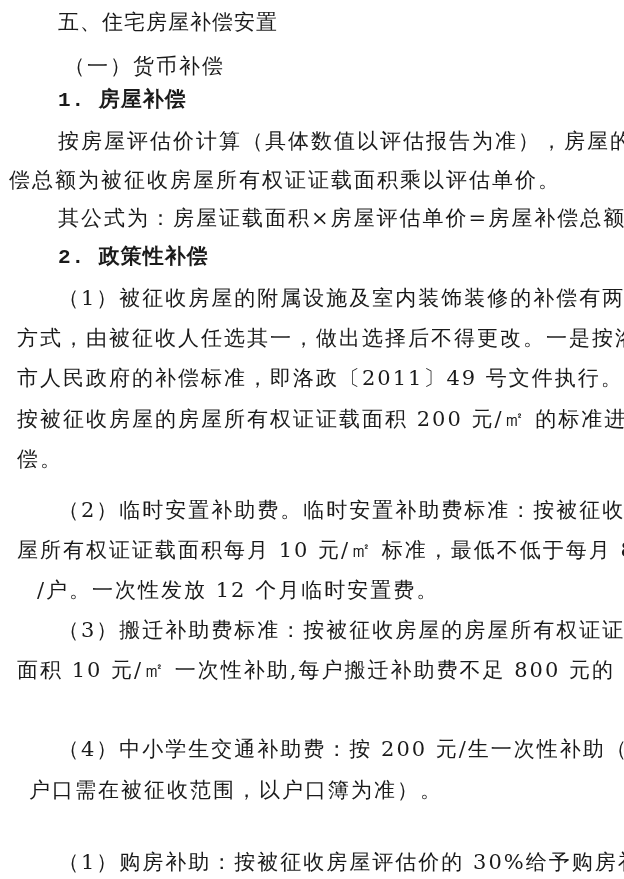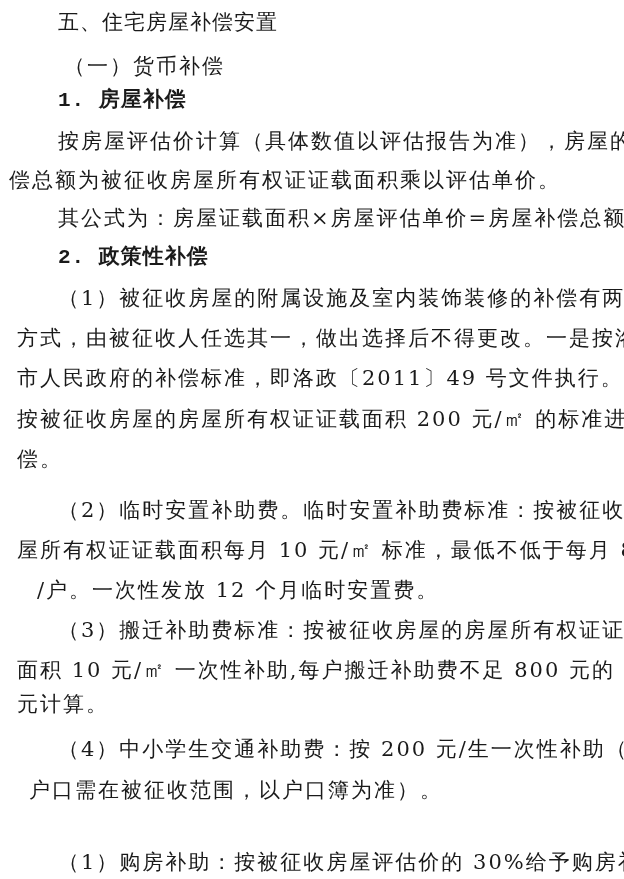--- a/index.html
+++ b/index.html
@@ -35,19 +35,18 @@
   <div class="line" style="top:364px; left:17px;">市人民政府的补偿标准，即洛政〔2011〕49 号文件执行。二是</div>
   <div class="line" style="top:405px; left:17px;">按被征收房屋的房屋所有权证证载面积 200 元/㎡ 的标准进行补</div>
   <div class="line" style="top:445px; left:17px;">偿。</div>
 
   <div class="line" style="top:496px; left:58px;">（2）临时安置补助费。临时安置补助费标准：按被征收房</div>
   <div class="line" style="top:536px; left:17px;">屋所有权证证载面积每月 10 元/㎡ 标准，最低不低于每月 800 元</div>
   <div class="line" style="top:576px; left:17px;margin-left:20px;">/户。一次性发放 12 个月临时安置费。</div>
 
   <div class="line" style="top:616px; left:58px;">（3）搬迁补助费标准：按被征收房屋的房屋所有权证证载</div>
   <div class="line" style="top:656px; left:17px;">面积 10 元/㎡ 一次性补助,每户搬迁补助费不足 800 元的，按 800</div>
-  <div class="line" style="top:690px; left:17px;">元计算。</div>
 
   <div class="line" style="top:735px; left:58px;">（4）中小学生交通补助费：按 200 元/生一次性补助（学生</div>
   <div class="line" style="top:776px; left:17px;margin-left:12px;">户口需在被征收范围，以户口簿为准）。</div>
 
   <div class="line" style="top:848px; left:58px;">（1）购房补助：按被征收房屋评估价的 30%给予购房补助。</div>
 </div>
 
 </body></html>

